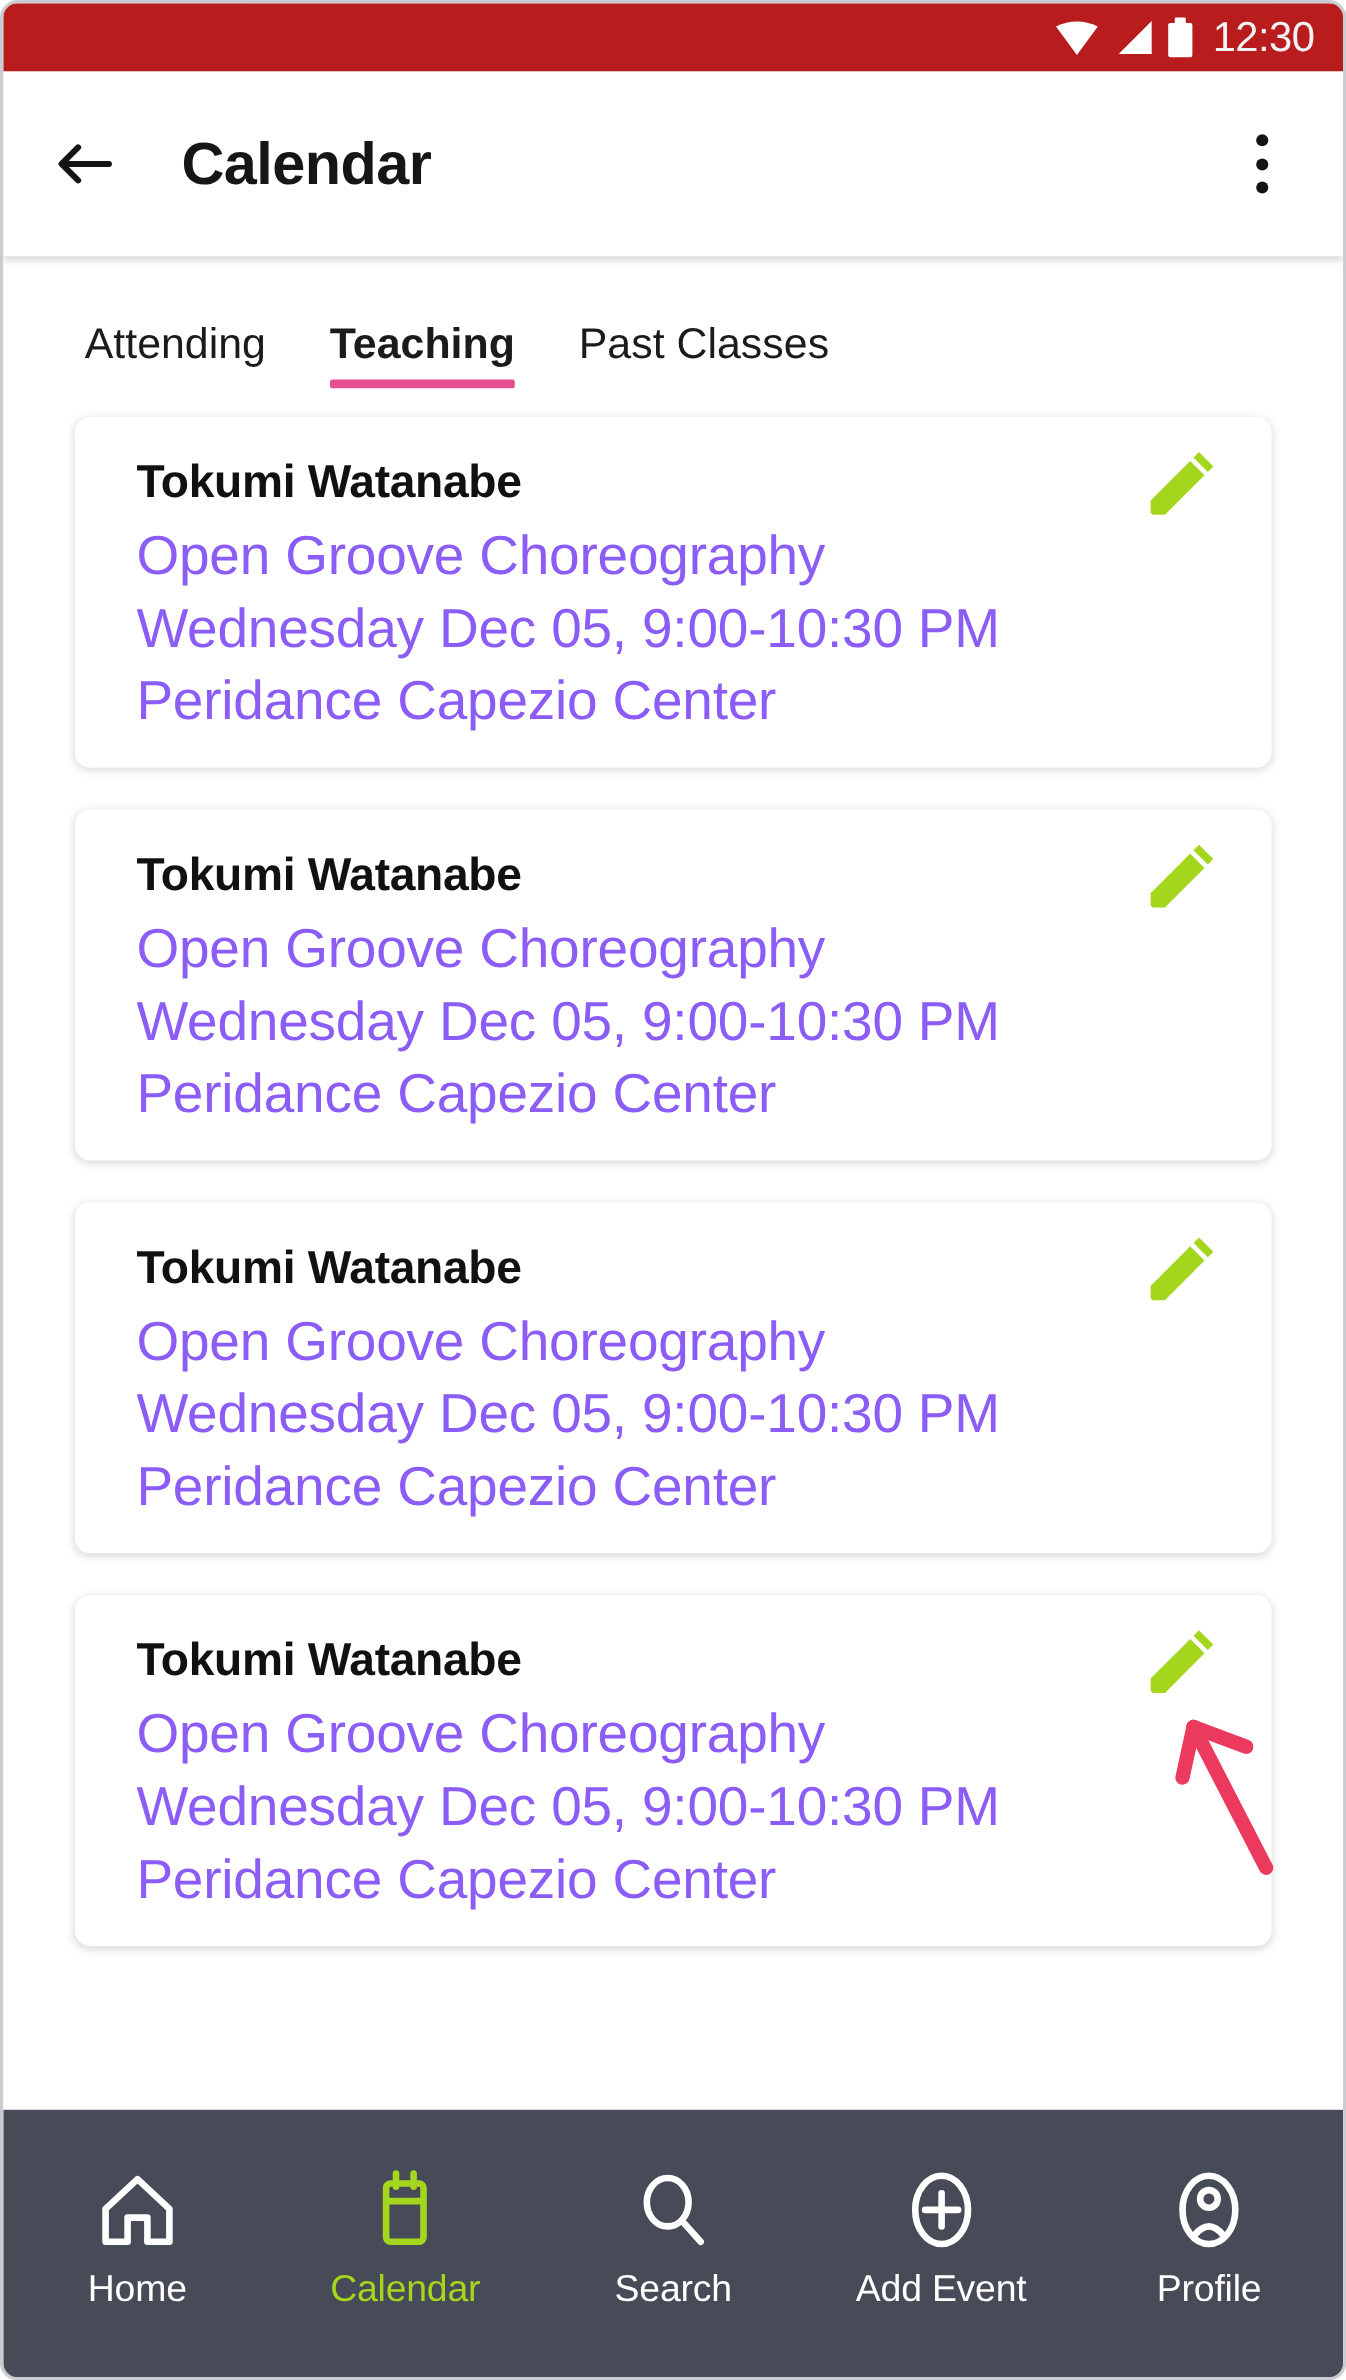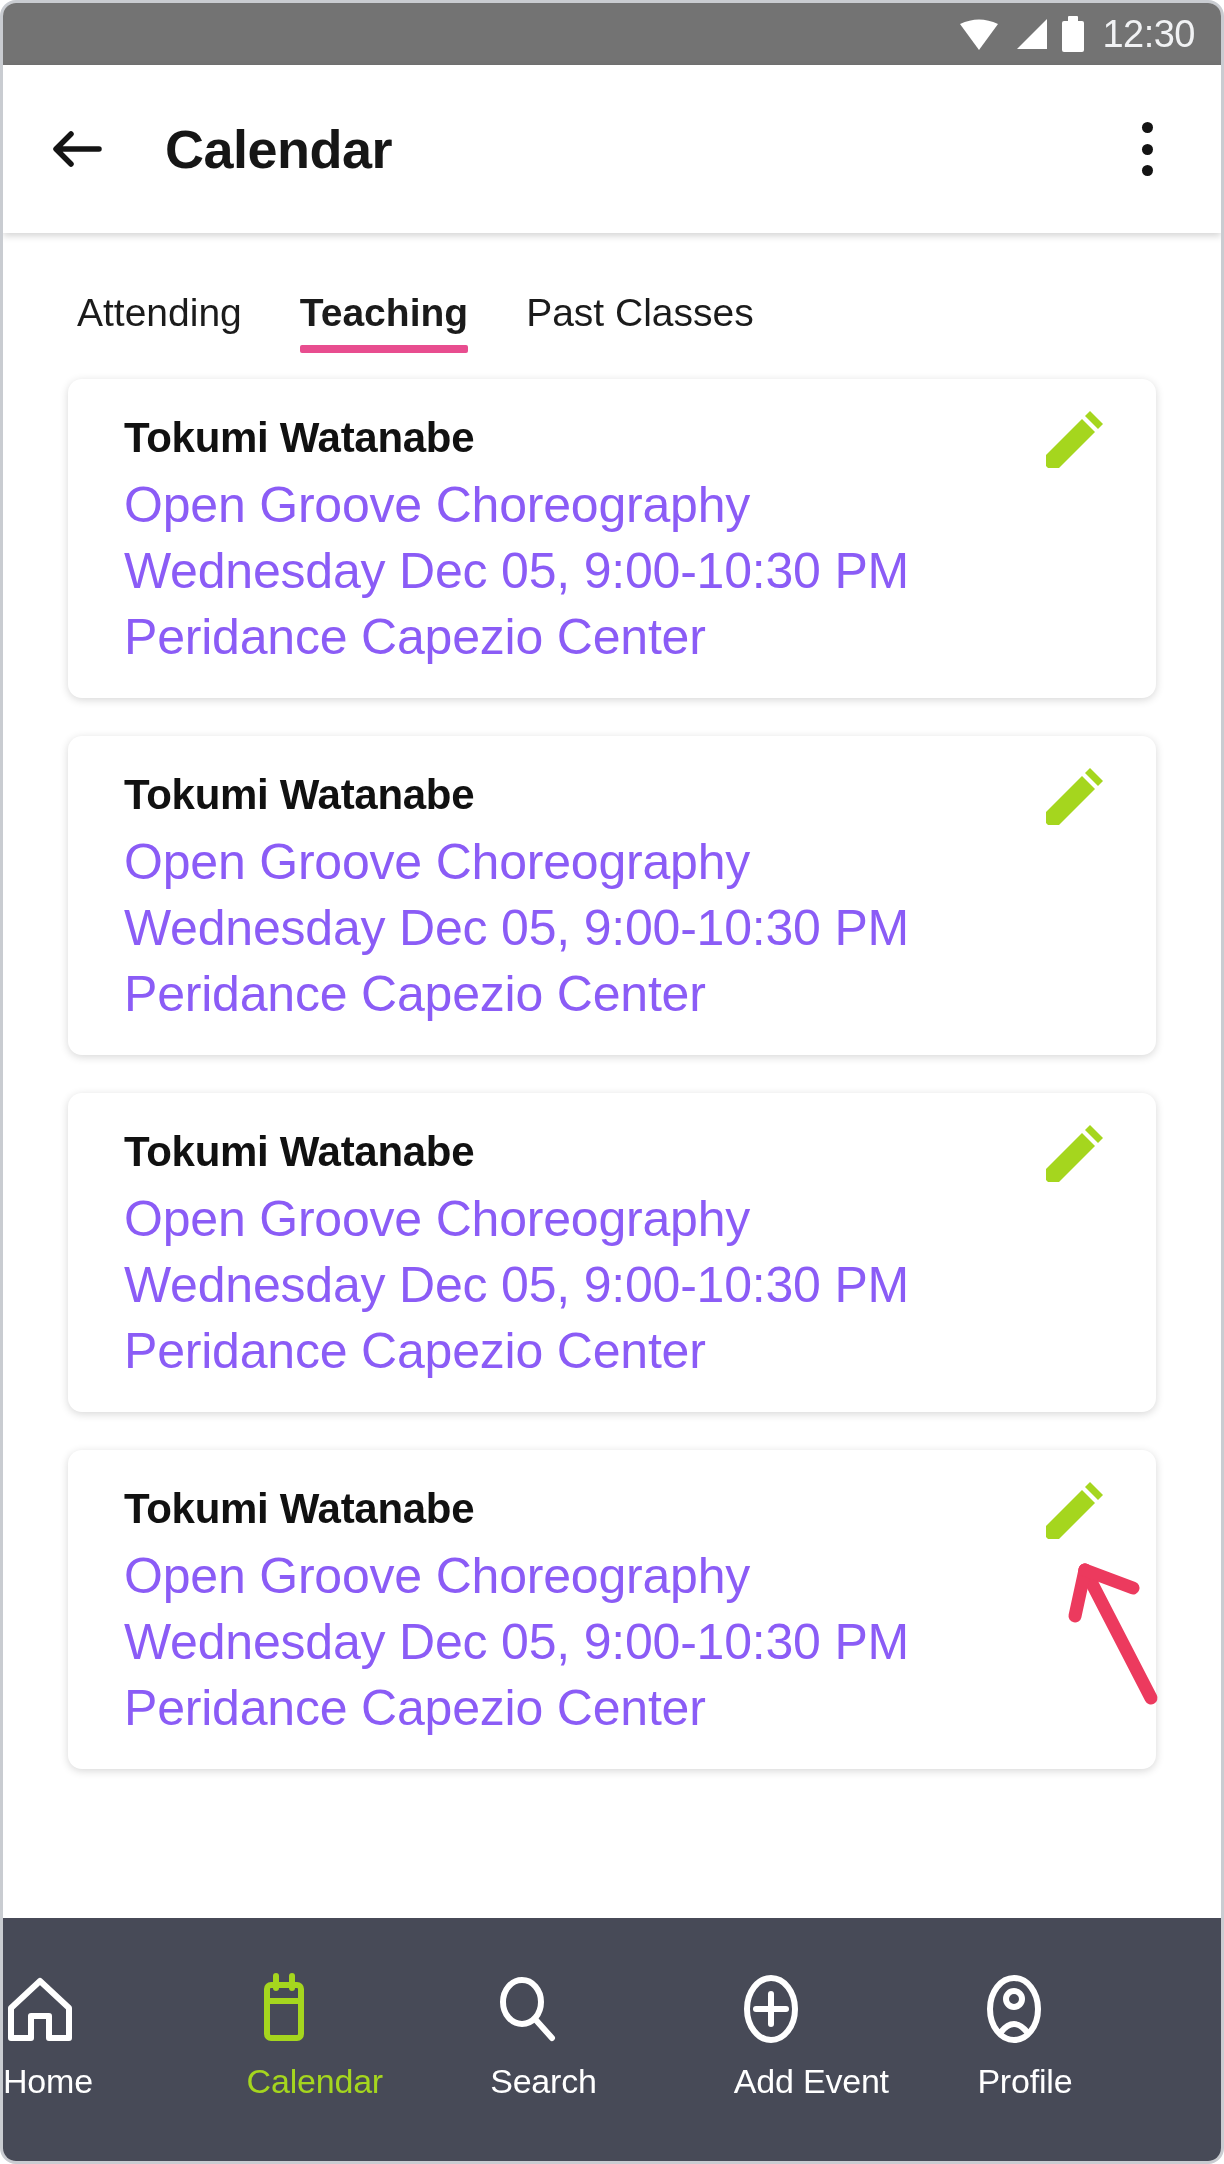--- a/index.html
+++ b/index.html
@@ -15,21 +15,21 @@
     background:#ffffff;
     border:3px solid #c9ccd1;
     border-radius:16px;
     overflow:hidden;
   }
 
   
   .statusbar {
     position:absolute; top:0; left:0; right:0;
     height:62px;
-    background:#737373;
+    background:#b91c1c;
     display:flex; align-items:center; justify-content:flex-end;
     padding-right:26px;
     gap:14px;
   }
   .sb-icons { display:flex; align-items:center; gap:13px; }
   .ic-wifi  { width:42px; height:34px; }
   .ic-sig   { width:36px; height:34px; }
   .ic-batt  { width:22px; height:36px; position:relative; }
   .ic-batt .body { position:absolute; left:0; top:5px; width:22px; height:31px; background:#fff; border-radius:2px; }
   .ic-batt .tip  { position:absolute; left:6px; top:0; width:10px; height:6px; background:#fff; border-radius:1px 1px 0 0; }
@@ -151,21 +151,21 @@
   .bottomnav {
     position:absolute; bottom:0; left:0; right:0;
     height:243px;
     background:#474a57;
     display:flex; align-items:center;
     padding-bottom:18px;
   }
   .nav-item {
     flex:1;
     display:flex; flex-direction:column;
-    justify-content:center;
+    align-items:center; justify-content:center;
     gap:16px;
     cursor:pointer;
     height:100%;
     margin-top:12px;
   }
   .nav-icon { width:74px; height:74px; display:flex; align-items:center; justify-content:center; }
   .nav-label { font-size:34px; color:#ffffff; letter-spacing:-0.2px; }
   .nav-item.active .nav-label { color:#a5d61e; }
 </style>
 </head>

